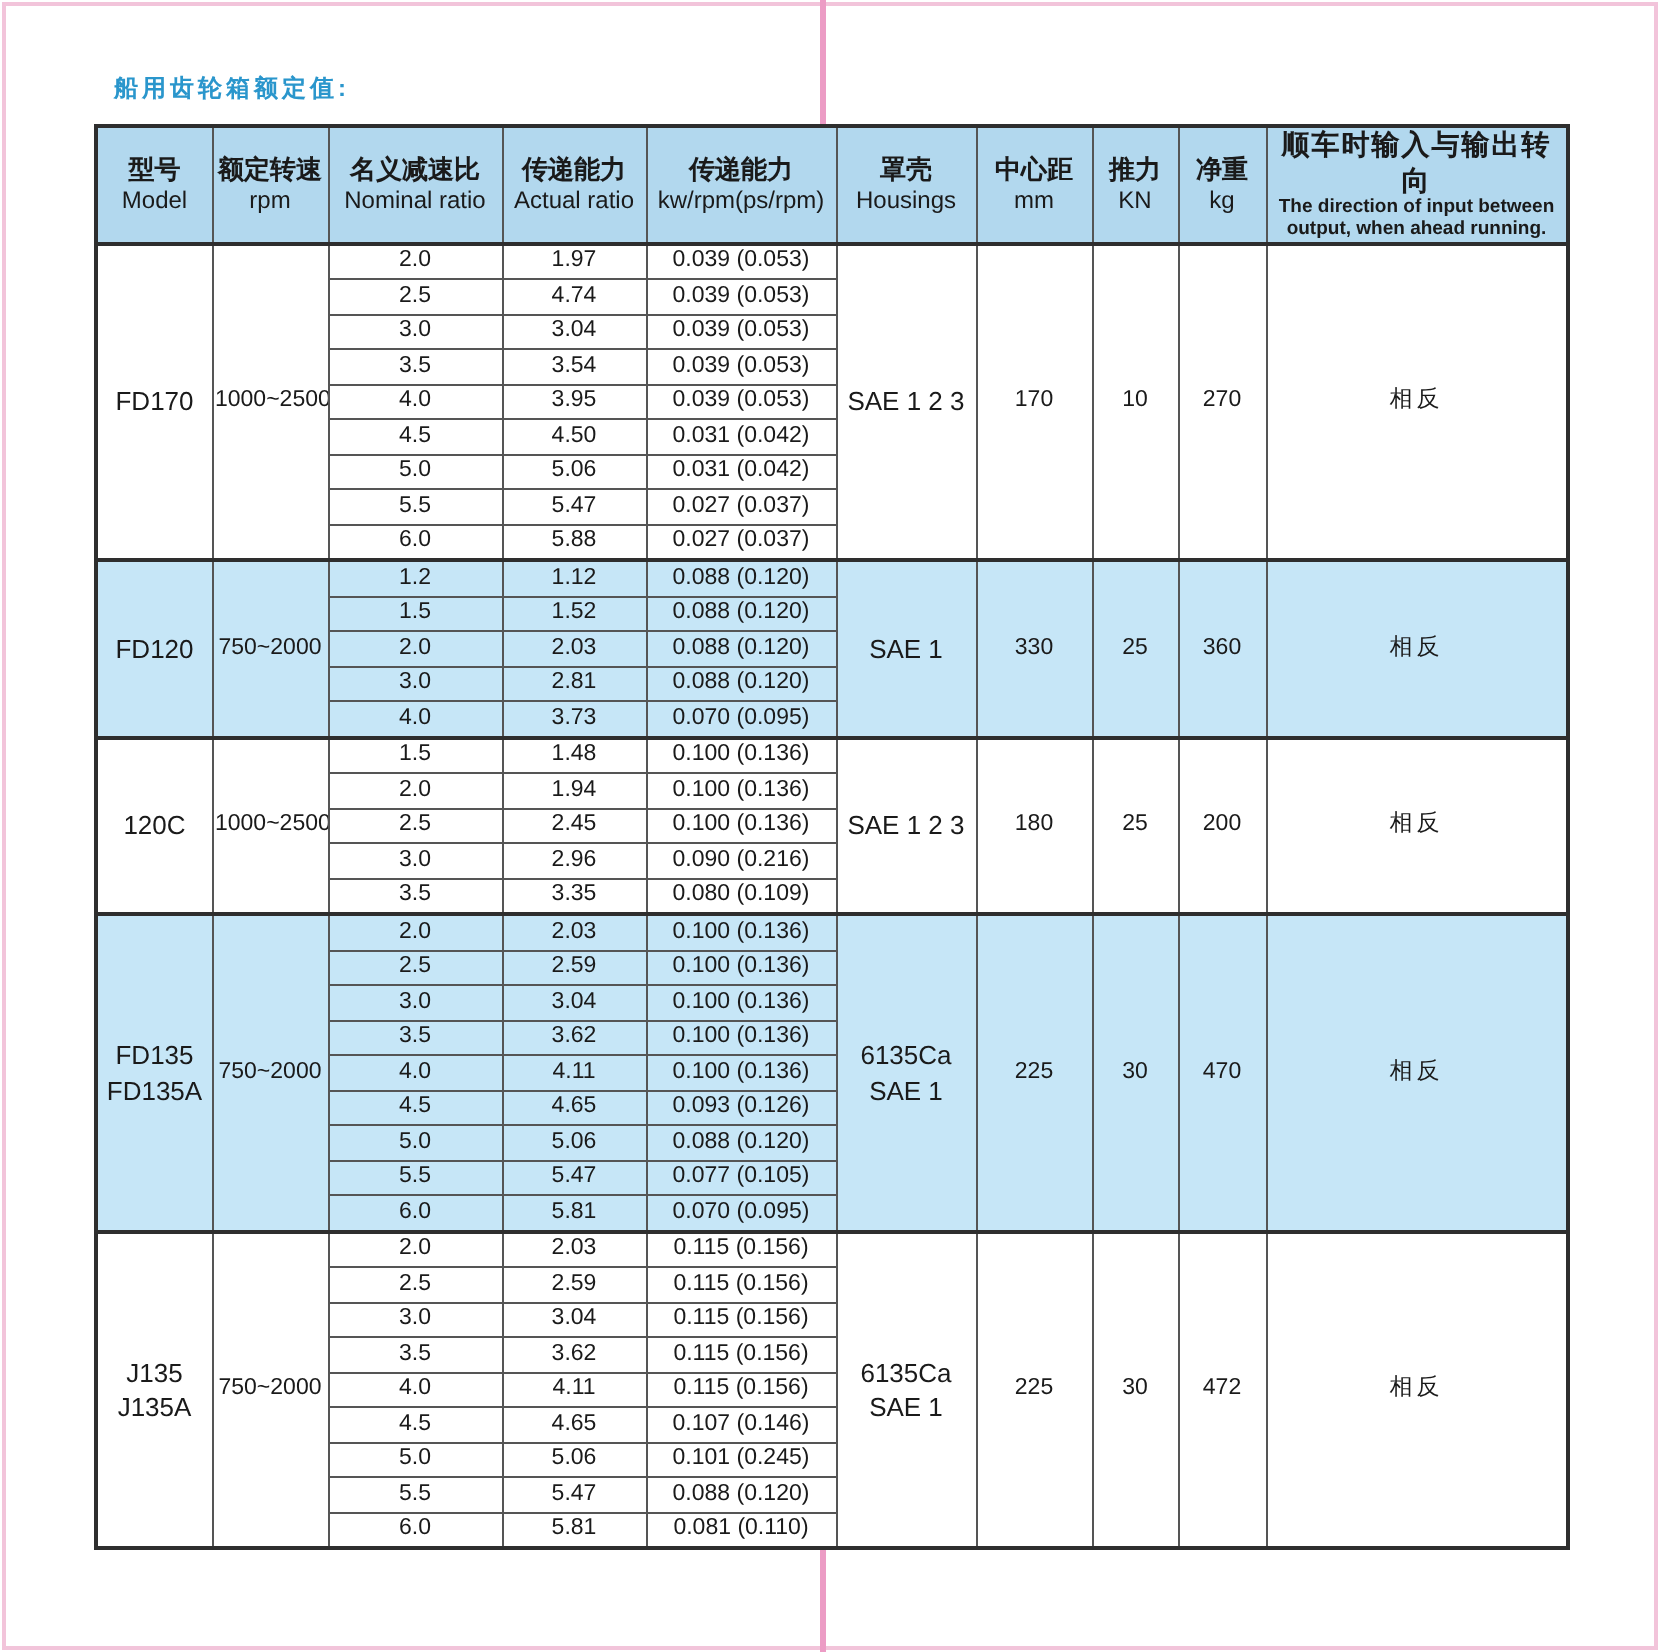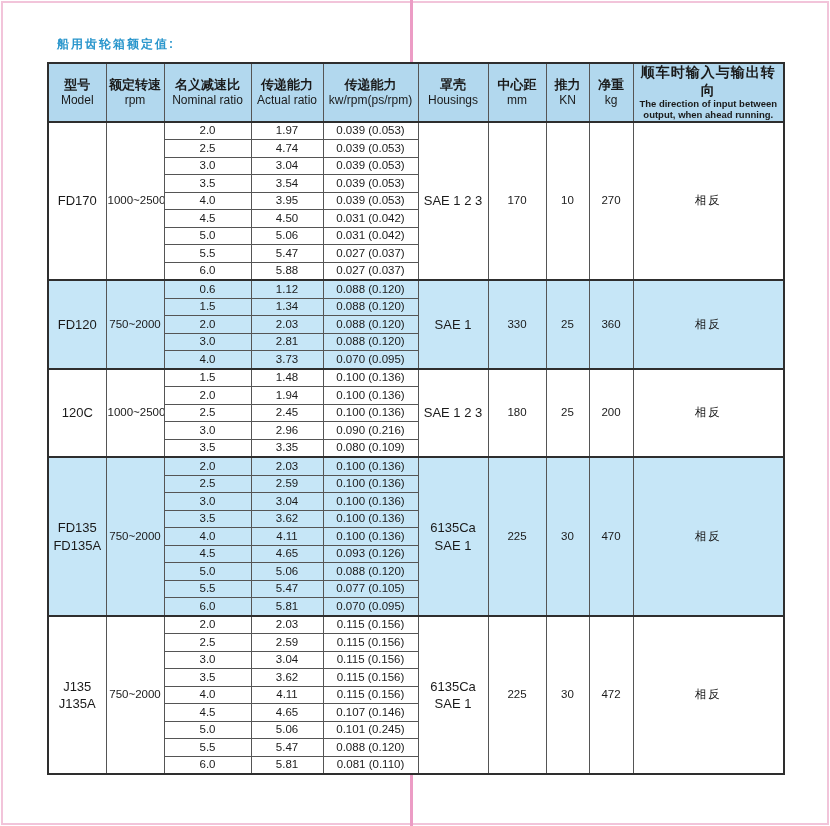--- a/index.html
+++ b/index.html
@@ -177,34 +177,34 @@
         <tr>
           <td class="num">6.0</td>
           <td class="num">5.88</td>
           <td class="num">0.027 (0.037)</td>
         </tr>
         <tr class="hl group-start">
           <td class="span-cell model-cell" rowspan="5">
             <div class="cell-line">FD120</div>
           </td>
           <td class="span-cell rpm-cell" rowspan="5">750~2000</td>
-          <td class="num">0.6</td>
+          <td class="num">1.2</td>
           <td class="num">1.12</td>
           <td class="num">0.088 (0.120)</td>
           <td class="span-cell housings-cell" rowspan="5">
             <div class="cell-line">SAE 1</div>
           </td>
           <td class="span-cell" rowspan="5">330</td>
           <td class="span-cell" rowspan="5">25</td>
           <td class="span-cell" rowspan="5">360</td>
           <td class="span-cell direction-cell" rowspan="5">相反</td>
         </tr>
         <tr class="hl ">
           <td class="num">1.5</td>
-          <td class="num">1.34</td>
+          <td class="num">1.52</td>
           <td class="num">0.088 (0.120)</td>
         </tr>
         <tr class="hl ">
           <td class="num">2.0</td>
           <td class="num">2.03</td>
           <td class="num">0.088 (0.120)</td>
         </tr>
         <tr class="hl ">
           <td class="num">3.0</td>
           <td class="num">2.81</td>

